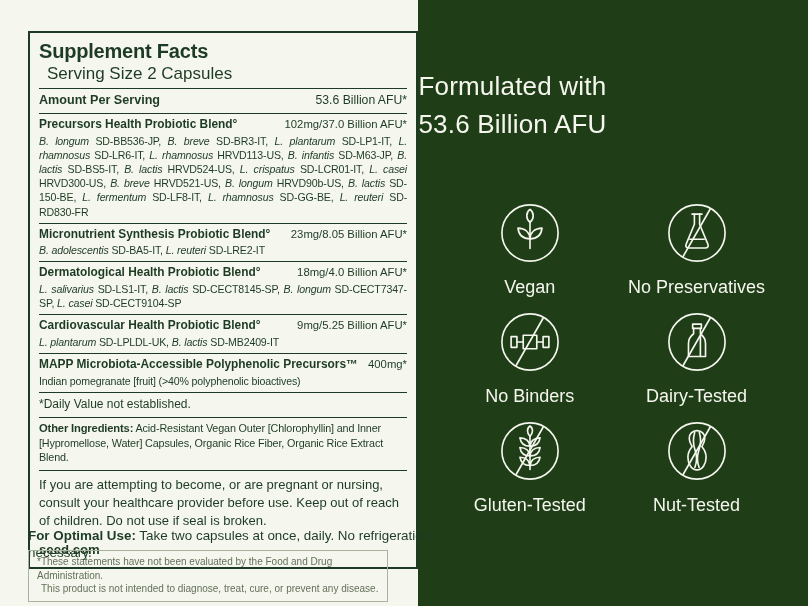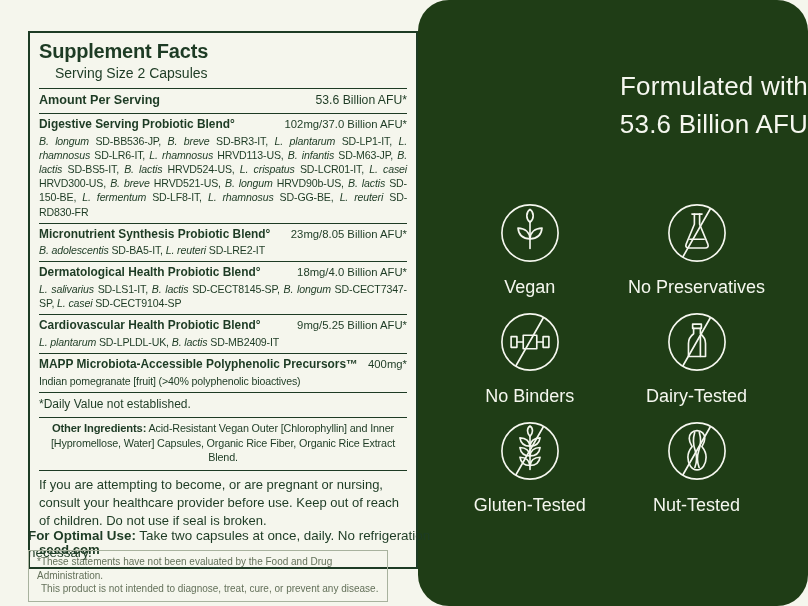--- a/index.html
+++ b/index.html
@@ -12,40 +12,40 @@
   }
   *{box-sizing:border-box;}
   html,body{margin:0;padding:0;}
   body{width:808px;height:606px;font-family:"Liberation Sans",sans-serif;background:var(--cream);}
   .layout{display:flex;width:808px;height:606px;overflow:hidden;}
 
   
   .label-page{position:relative;width:444px;height:606px;background:var(--cream);color:var(--ink);padding-left:41px;}
   .facts-box{position:absolute;left:28px;top:31px;width:390px;border:2px solid var(--ink);padding:5px 9px 7px;background:var(--cream);}
   .facts-title{font-size:20px;font-weight:bold;letter-spacing:-0.2px;line-height:24px;margin-top:1px;}
-  .serving{font-size:14px;line-height:17px;margin:2px 16px 6px;}
+  .serving{font-size:17px;line-height:17px;margin:2px 8px 6px;}
   .sec{border-top:1.5px solid var(--ink);padding:3px 0 4px;}
   .rowline{display:flex;justify-content:space-between;align-items:baseline;}
   .aps-name{font-weight:bold;font-size:12.6px;line-height:17px;}
   .aps-amt{font-size:12.2px;line-height:17px;white-space:nowrap;padding-left:8px;}
   .blend-name{font-weight:bold;font-size:11.9px;line-height:15px;padding-right:6px;}
   .blend-amt{font-size:11.3px;line-height:15px;white-space:nowrap;}
   .strains{font-size:10.6px;line-height:14.2px;letter-spacing:-0.15px;text-align:justify;margin-top:1.5px;}
   .dv-note{font-weight:normal;font-size:12px;line-height:15px;padding:4px 0 5px;}
-  .other{font-size:10.8px;line-height:14.8px;letter-spacing:-0.15px;text-align:center;padding:3px 0 5px;}
+  .other{font-size:10.8px;line-height:14.8px;letter-spacing:-0.15px;text-align:left;padding:3px 0 5px;}
   .other b{font-size:11.2px;}
   .advisory{font-size:13px;line-height:18px;padding:5px 0 7px;}
   .developed{font-weight:bold;font-size:13.2px;line-height:17px;padding:4px 0 2px;border-top:0;}
   .optimal{position:absolute;left:20px;top:527px;width:404px;font-size:13.4px;line-height:17px;margin-left:8px;}
   .optimal b{font-weight:bold;}
   .fda-box{position:absolute;left:28px;top:550px;width:360px;border:1px solid var(--fda-border);color:var(--fda-text);font-size:10px;line-height:13.5px;padding:4px 8px 5px;}
   .fda-line2{padding-left:4px;}
 
   
-  .panel{width:416px;height:606px;background:var(--panel);color:var(--panel-text);text-align:right;border-radius:31px;}
+  .panel{width:416px;height:606px;background:var(--panel);color:var(--panel-text);text-align:left;}
   .panel-heading{margin-top:67px;font-size:26px;line-height:38px;font-weight:400;letter-spacing:0.2px;}
   .badges{display:grid;grid-template-columns:1fr 1fr;padding:0 28px;margin-top:59px;row-gap:14px;}
   .badge{display:flex;flex-direction:column;align-items:center;}
   .badge svg{width:62px;height:62px;display:block;}
   .badge-label{margin-top:13px;font-size:18px;line-height:20px;white-space:nowrap;}
   .badge svg *{fill:none;stroke:var(--panel-text);stroke-width:1.7;stroke-linecap:round;stroke-linejoin:round;}
 </style>
 </head>
 <body>
 
@@ -57,21 +57,21 @@
       <div class="facts-title">Supplement Facts</div>
       <div class="serving">Serving Size 2 Capsules</div>
 
       <div class="sec rowline">
         <span class="aps-name">Amount Per Serving</span>
         <span class="aps-amt">53.6 Billion AFU*</span>
       </div>
 
       <div class="sec">
         <div class="rowline">
-          <span class="blend-name">Digestive Serving Probiotic Blend°</span>
+          <span class="blend-name">Precursors Health Probiotic Blend°</span>
           <span class="blend-amt">102mg/37.0 Billion AFU*</span>
         </div>
         <div class="strains"><i>B. longum</i><span> SD-BB536-JP, </span><i>B. breve</i><span> SD-BR3-IT, </span><i>L. plantarum</i><span> SD-LP1-IT, </span><i>L. rhamnosus</i><span> SD-LR6-IT, </span><i>L. rhamnosus</i><span> HRVD113-US, </span><i>B. infantis</i><span> SD-M63-JP, </span><i>B. lactis</i><span> SD-BS5-IT, </span><i>B. lactis</i><span> HRVD524-US, </span><i>L. crispatus</i><span> SD-LCR01-IT, </span><i>L. casei</i><span> HRVD300-US, </span><i>B. breve</i><span> HRVD521-US, </span><i>B. longum</i><span> HRVD90b-US, </span><i>B. lactis</i><span> SD-150-BE, </span><i>L. fermentum</i><span> SD-LF8-IT, </span><i>L. rhamnosus</i><span> SD-GG-BE, </span><i>L. reuteri</i><span> SD-RD830-FR</span></div>
       </div>
 
       <div class="sec">
         <div class="rowline">
           <span class="blend-name">Micronutrient Synthesis Probiotic Blend°</span>
           <span class="blend-amt">23mg/8.05 Billion AFU*</span>
         </div>

